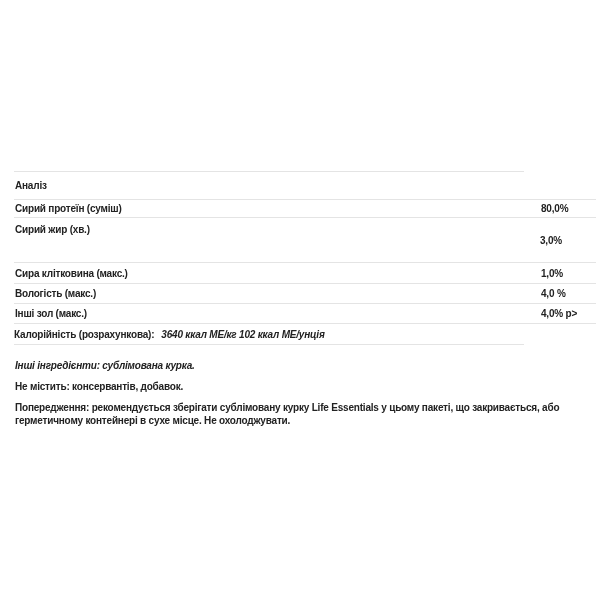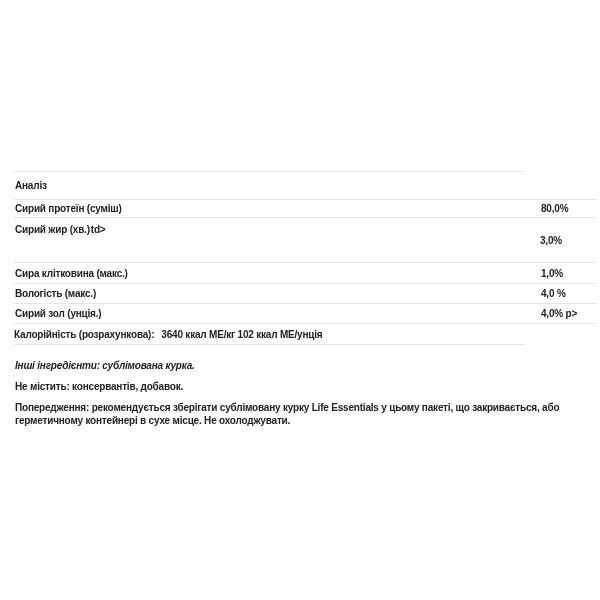--- a/index.html
+++ b/index.html
@@ -54,21 +54,21 @@
     display: flex;
     flex-direction: row;
   }
   .gline {
     height: 22px;
     display: flex;
     align-items: center;
     padding-left: 1px;
     white-space: nowrap;
   }
-  .calrow .calval { margin-left: 7px; }
+  .calrow .calval { margin-left: 7px; font-style: italic; }
   .notes {
     margin-top: 14px;
     padding-left: 1px;
   }
   .notes p {
     margin: 0;
     line-height: 13px;
   }
   .notes .p1 { margin-bottom: 8px; font-style: italic; }
   .notes .p2 { margin-bottom: 8px; }
@@ -90,21 +90,20 @@
   <div class="trow h17">
     <span class="lbl">Сирий протеїн (суміш)</span>
     <span class="val">80,0%</span>
   </div>
 
   <div class="rule full"></div>
 
   <div class="tgroup h44">
     <div class="glabels">
       <span class="gline">Сирий жир (хв.)</span>
-      <span class="gline">td&gt;</span>
     </div>
     <span class="val">3,0%</span>
   </div>
 
   <div class="rule full"></div>
 
   <div class="trow h20">
     <span class="lbl">Сира клітковина (макс.)</span>
     <span class="val">1,0%</span>
   </div>
@@ -112,21 +111,21 @@
   <div class="rule full"></div>
 
   <div class="trow h19">
     <span class="lbl">Вологість (макс.)</span>
     <span class="val">4,0 %</span>
   </div>
 
   <div class="rule full"></div>
 
   <div class="trow h19">
-    <span class="lbl">Сирий зол (унція.)</span>
+    <span class="lbl">Інші зол (макс.)</span>
     <span class="val">4,0% p&gt;</span>
   </div>
 
   <div class="rule full"></div>
 
   <div class="trow h20 calrow">
     <span>Калорійність (розрахункова):</span>
     <span class="calval">3640 ккал МЕ/кг 102 ккал МЕ/унція</span>
   </div>
 

